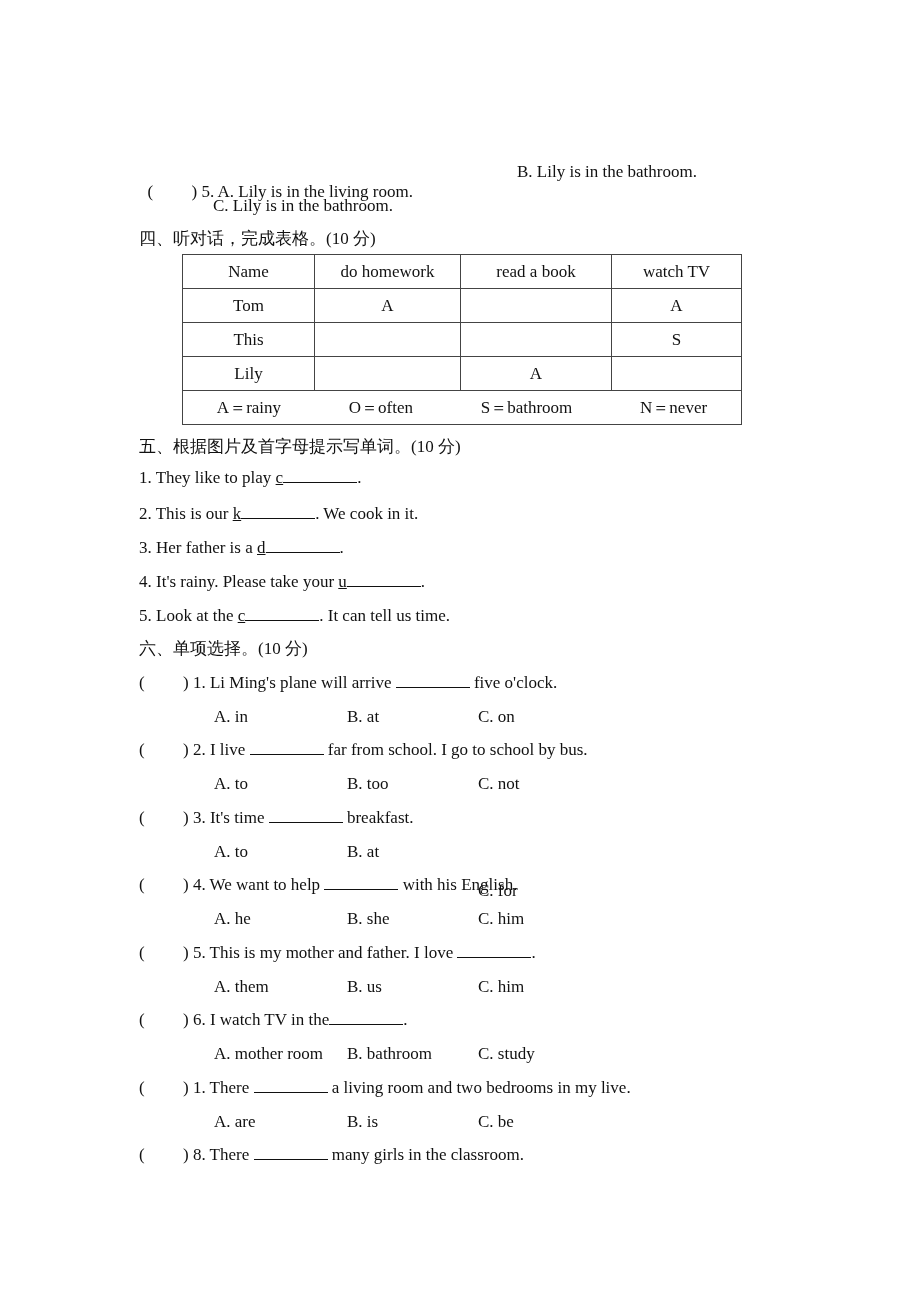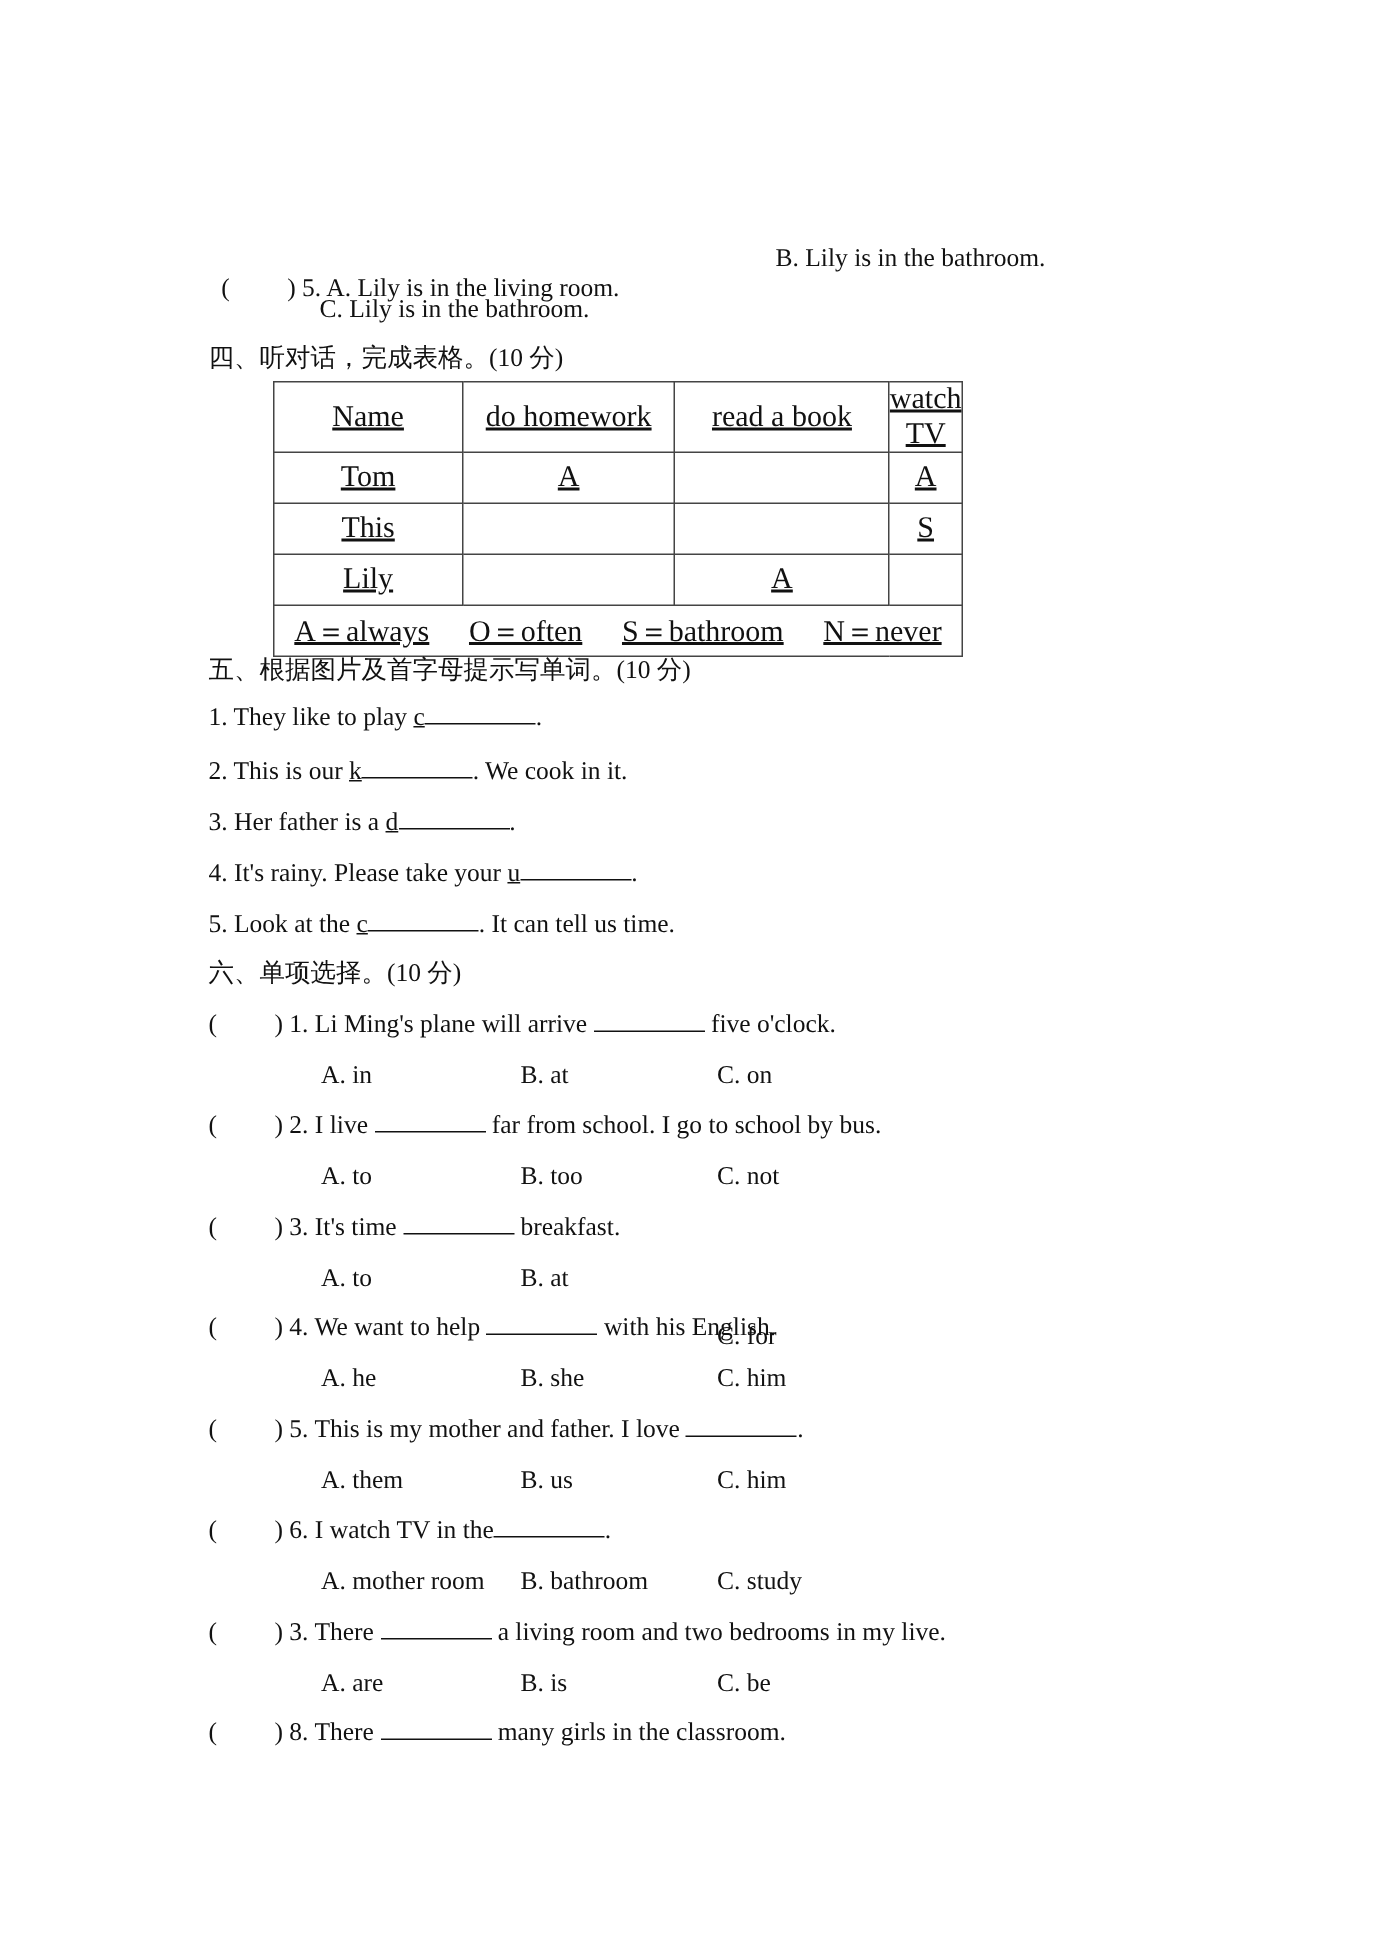--- a/index.html
+++ b/index.html
@@ -2,21 +2,21 @@
 <html><head>
 <meta charset="utf-8">
 <style>
   html, body { margin:0; padding:0; background:#ffffff; }
   body { width:920px; height:1302px; position:relative; overflow:hidden;
          font-family:"Liberation Serif", "DejaVu Serif", serif; color:#111; font-size:17px; }
   .line { position:absolute; left:139px; white-space:pre; line-height:20px; }
   .paren { display:inline-block; width:44px; }
   .opt { position:absolute; white-space:pre; line-height:20px; }
   .u { text-decoration:underline; }
-  table.grid { position:absolute; left:182px; top:254px; width:460px; border-collapse:collapse; font-size:20px;text-decoration:underline; }
+  table.grid { position:absolute; left:182px; top:254px; width:560px; border-collapse:collapse; font-size:17px; }
   table.grid td { border:1px solid #444; text-align:center; height:33px; padding:0; }
   .blank { display:inline-block; border-bottom:1px solid #111; height:14px; vertical-align:baseline; }
 </style>
 </head>
 <body>
 
 <div class="line" style="top:162px">
   <span class="paren">(</span><span>) 5.</span> <span>A. Lily is in the living room.</span>
 </div>
 <div class="opt" style="left:517px; top:162px">B. Lily is in the bathroom.</div>
@@ -45,21 +45,21 @@
   </tr>
   <tr>
     <td>Lily</td>
     <td></td>
     <td>A</td>
     <td></td>
   </tr>
   <tr>
     <td colspan="4" style="padding:0">
       <div style="display:flex; justify-content:space-around;">
-        <span>A＝always</span>
+        <span>A＝rainy</span>
         <span>O＝often</span>
         <span>S＝bathroom</span>
         <span>N＝never</span>
       </div>
     </td>
   </tr>
 </tbody>
   </table>
 
 <div class="line" style="top:437px">五、根据图片及首字母提示写单词。(10 分)</div>
@@ -94,18 +94,18 @@
 <div class="line" style="top:943px"><span class="paren">(</span><span>) 5. This is my mother and father. I love </span><span class="blank" style="width:74px"></span><span>.</span></div>
 <div class="opt" style="left:214px; top:977px">A. them</div>
 <div class="opt" style="left:347px; top:977px">B. us</div>
 <div class="opt" style="left:478px; top:977px">C. him</div>
 
 <div class="line" style="top:1010px"><span class="paren">(</span><span>) 6. I watch TV in the</span><span class="blank" style="width:74px"></span><span>.</span></div>
 <div class="opt" style="left:214px; top:1044px">A. mother room</div>
 <div class="opt" style="left:347px; top:1044px">B. bathroom</div>
 <div class="opt" style="left:478px; top:1044px">C. study</div>
 
-<div class="line" style="top:1078px"><span class="paren">(</span><span>) 3. There </span><span class="blank" style="width:74px"></span><span> a living room and two bedrooms in my live.</span></div>
+<div class="line" style="top:1078px"><span class="paren">(</span><span>) 1. There </span><span class="blank" style="width:74px"></span><span> a living room and two bedrooms in my live.</span></div>
 <div class="opt" style="left:214px; top:1112px">A. are</div>
 <div class="opt" style="left:347px; top:1112px">B. is</div>
 <div class="opt" style="left:478px; top:1112px">C. be</div>
 
 <div class="line" style="top:1145px"><span class="paren">(</span><span>) 8. There </span><span class="blank" style="width:74px"></span><span> many girls in the classroom.</span></div>
 
 </body></html>

